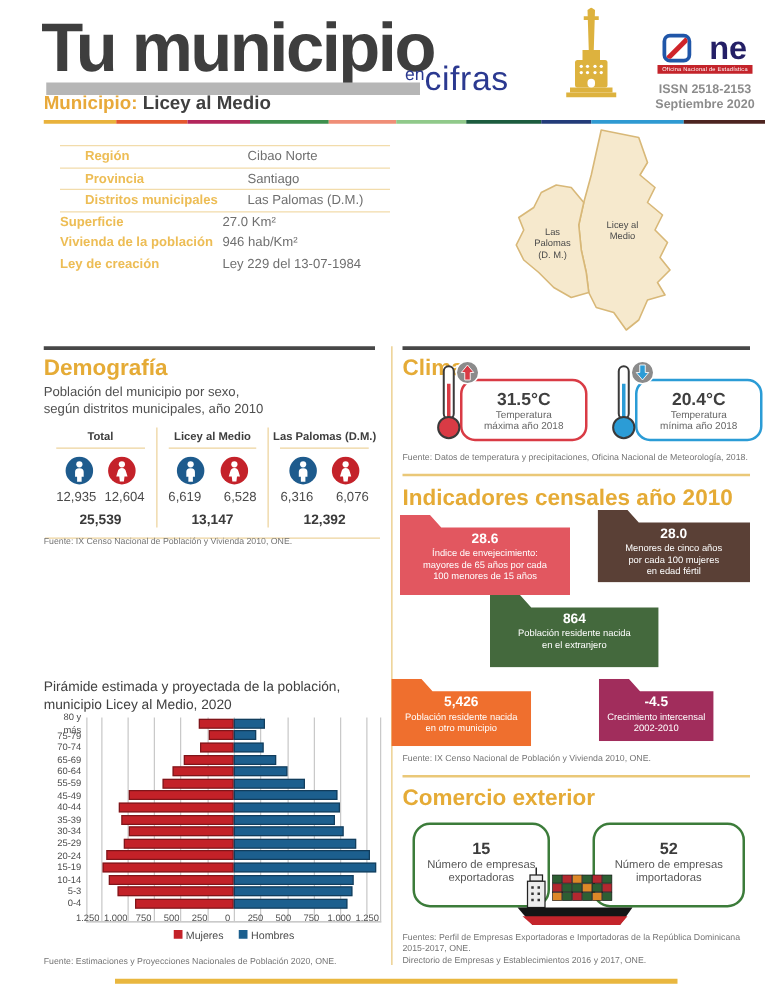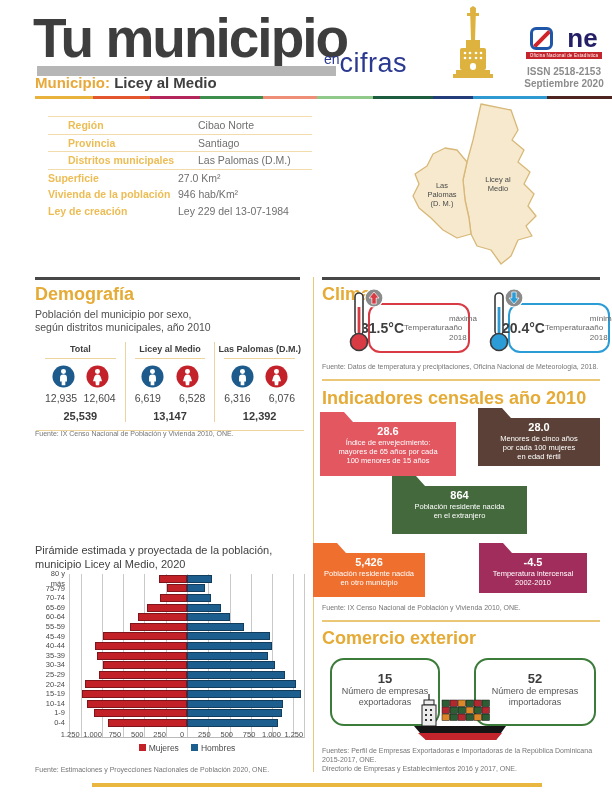--- a/index.html
+++ b/index.html
@@ -49,21 +49,21 @@
   .dem-col + .dem-col{border-left:1px solid #edd39d;}
   .dem-head{font-size:9px;font-weight:700;color:#3e3e3e;height:15px;line-height:15px;}
   .dem-headline{margin:1px 7px 6px;border-bottom:1px solid #edd39d;}
   .dem-icons{display:flex;justify-content:space-around;padding:0 8px;}
   .dem-nums{display:flex;justify-content:space-between;padding:0 7px;font-size:10.5px;color:#4a4a4a;margin-top:4px;}
   .dem-total{font-size:11px;font-weight:bold;margin-top:6px;color:#3a3a3a;}
 
   
   .clima-card{position:absolute;width:122px;height:62px;}
   .clima-box{position:absolute;left:20px;top:12px;right:0;bottom:0;border:2.5px solid #d93b45;border-radius:12px;
-             display:flex;flex-direction:row;justify-content:center;align-items:center;}
+             display:flex;flex-direction:column;justify-content:center;align-items:center;}
   .clima-temp{font-size:14px;font-weight:bold;color:#3f3f3f;}
   .clima-line{font-size:8px;color:#666;line-height:9.5px;}
   .thermo{position:absolute;left:0;top:0;z-index:2;}
   .arrow-badge{position:absolute;left:16px;top:-3px;z-index:3;}
 
   
   .ribbon{position:absolute;color:#fff;text-align:center;
           clip-path:polygon(0 0,24px 0,33px 10px,100% 10px,100% 100%,0 100%);padding-top:13px;box-sizing:border-box;}
   .ribbon .rv{font-size:11px;font-weight:bold;margin-bottom:1px;}
   .ribbon .rl{font-size:7.5px;line-height:9px;}
@@ -378,21 +378,21 @@
           </div>
         </div>
         <div class="prow">
           <span class="plabel">10-14</span>
           <div class="pbars">
             <div class="bar-left" style="width: 42.5455%; background: rgb(195, 33, 40);"></div>
             <div class="bar-right" style="width: 40.5455%; background: rgb(28, 95, 142);"></div>
           </div>
         </div>
         <div class="prow">
-          <span class="plabel">1-9</span>
+          <span class="plabel">5-3</span>
           <div class="pbars">
             <div class="bar-left" style="width: 39.4545%; background: rgb(195, 33, 40);"></div>
             <div class="bar-right" style="width: 40.1818%; background: rgb(28, 95, 142);"></div>
           </div>
         </div>
         <div class="prow">
           <span class="plabel">0-4</span>
           <div class="pbars">
             <div class="bar-left" style="width: 33.4545%; background: rgb(195, 33, 40);"></div>
             <div class="bar-right" style="width: 38.3636%; background: rgb(28, 95, 142);"></div>
@@ -484,23 +484,23 @@
   <div class="ribbon" style="left: 392px; top: 476px; width: 135px; height: 58px; background: rgb(68, 105, 61);">
     <div class="rv">864</div>
     <div class="rl">Población residente nacida</div>
     <div class="rl">en el extranjero</div>
   </div>
   <div class="ribbon" style="left: 313px; top: 543px; width: 112px; height: 54px; background: rgb(239, 111, 46);">
     <div class="rv">5,426</div>
     <div class="rl">Población residente nacida</div>
     <div class="rl">en otro municipio</div>
   </div>
-  <div class="ribbon" style="left: 479px; top: 543px; width: 108px; height: 50px; background: rgb(161, 45, 92);">
+  <div class="ribbon" style="left: 479px; top: 543px; width: 92px; height: 50px; background: rgb(161, 45, 92);">
     <div class="rv">-4.5</div>
-    <div class="rl">Temperatura intercensal</div>
+    <div class="rl">Crecimiento intercensal</div>
     <div class="rl">2002-2010</div>
   </div>
 
   <div class="abs fuente" style="left:322px;top:604px;">Fuente: IX Censo Nacional de Población y Vivienda 2010, ONE.</div>
   <div class="abs gold-sep" style="left:322px;top:620px;width:278px;"></div>
 
   <div class="abs sec-title" style="left:322px;top:628px;">Comercio exterior</div>
 
   <div class="com-box" style="left:330px;top:658px;width:110px;height:68px;">
     <div class="com-val">15</div>

